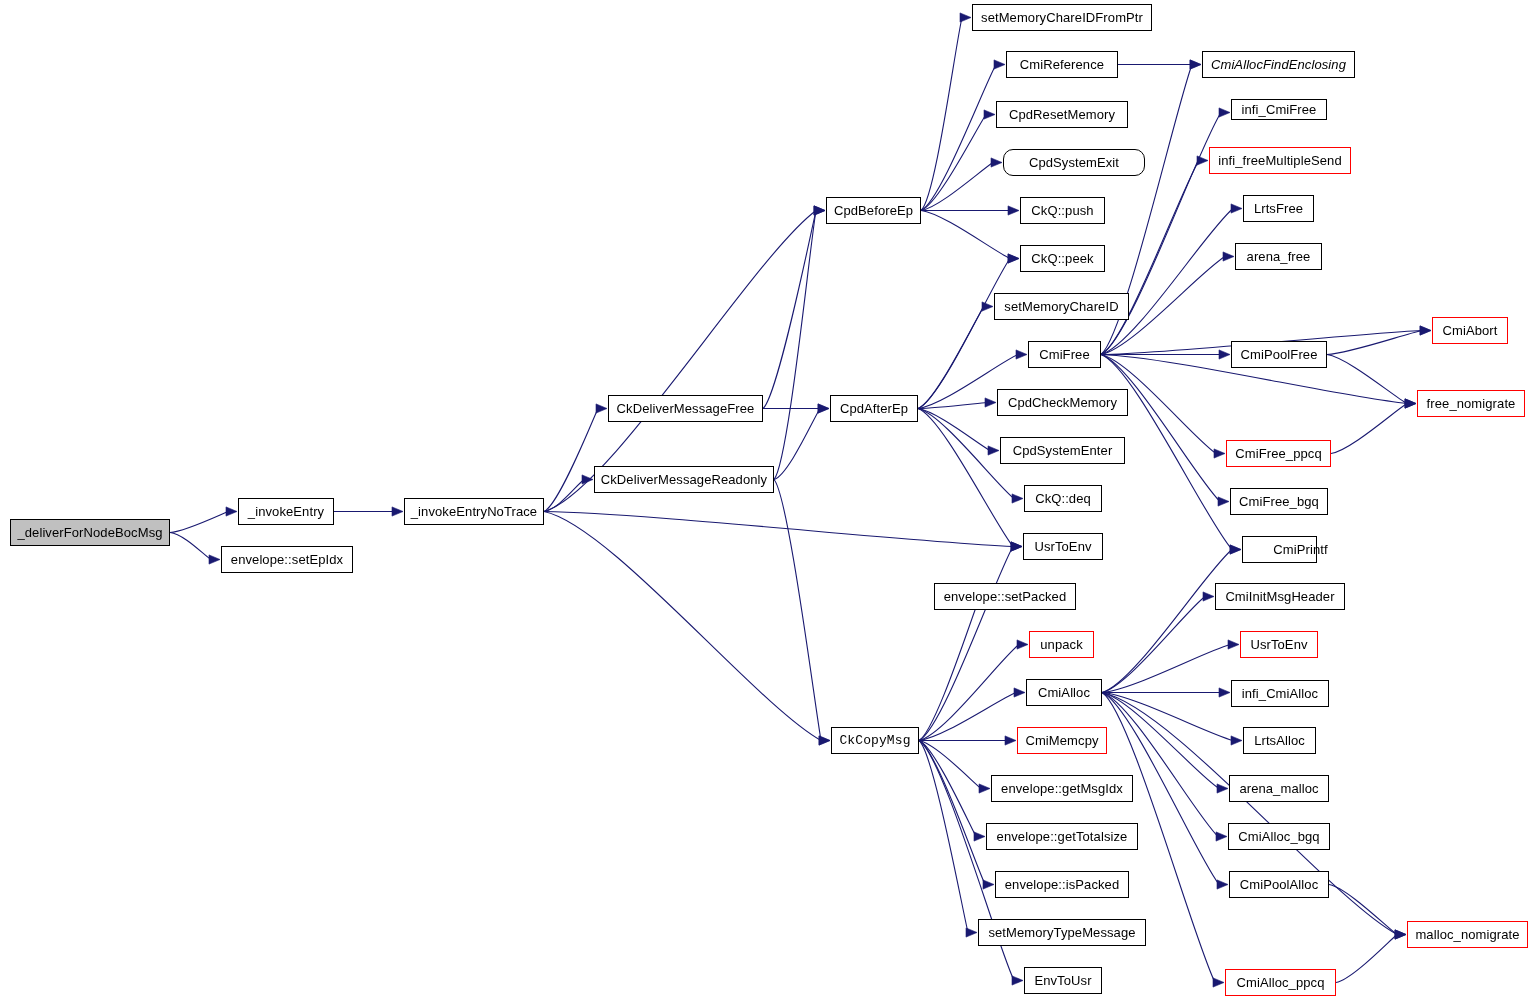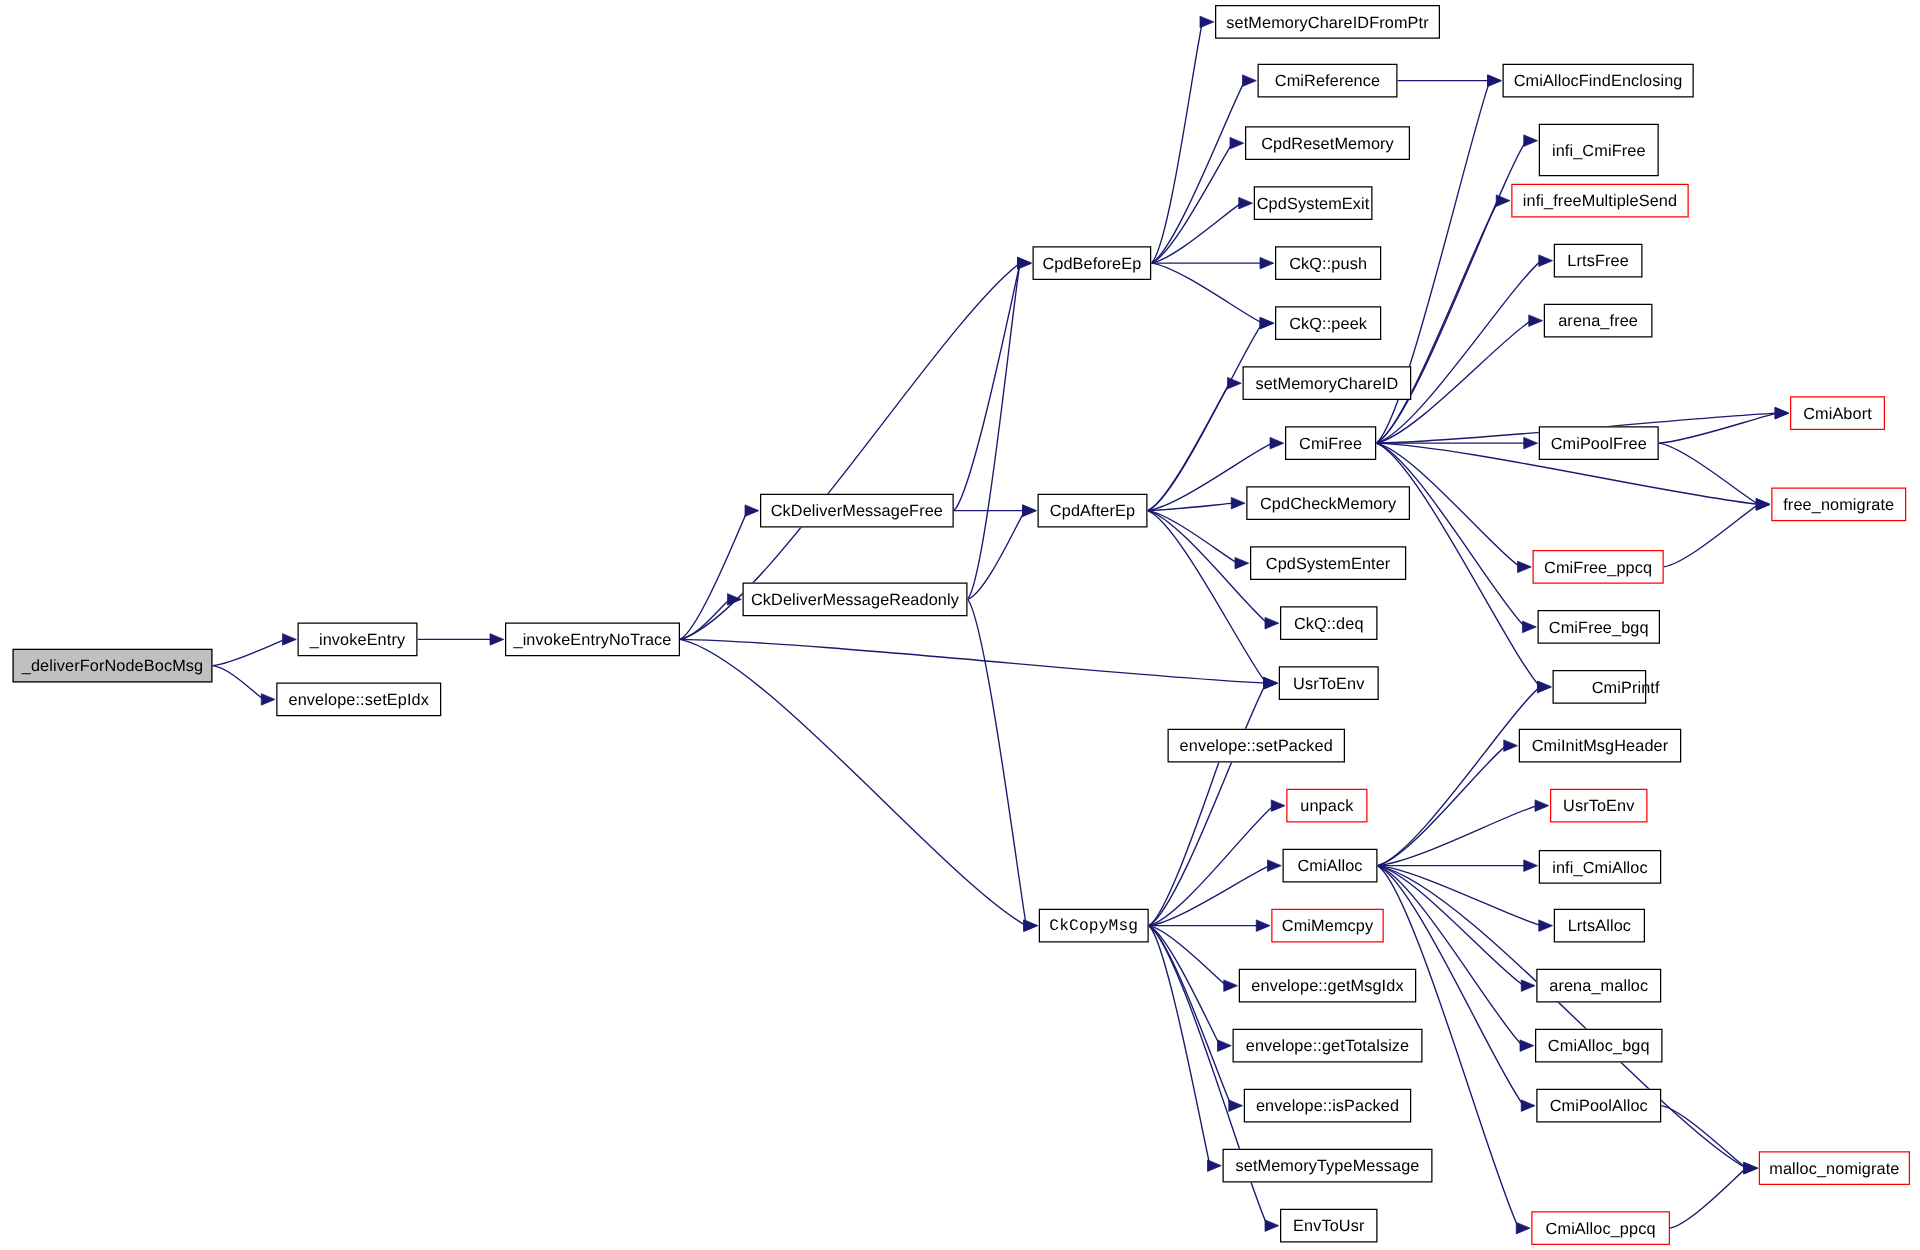--- a/index.html
+++ b/index.html
@@ -205,21 +205,21 @@
     </div>
     <div class="node" style="left: 972px; top: 4px; width: 180px; height: 27px;">
       <span>setMemoryChareIDFromPtr</span>
     </div>
     <div class="node" style="left: 1006px; top: 51px; width: 112px; height: 27px;">
       <span>CmiReference</span>
     </div>
     <div class="node" style="left: 996px; top: 101px; width: 132px; height: 27px;">
       <span>CpdResetMemory</span>
     </div>
-    <div class="node" style="left: 1003px; top: 149px; width: 95px; height: 27px;">
+    <div class="node" style="left: 1003px; top: 149px; width: 142px; height: 27px; border-radius: 10px;">
       <span>CpdSystemExit</span>
     </div>
     <div class="node" style="left: 1020px; top: 197px; width: 85px; height: 27px;">
       <span>CkQ::push</span>
     </div>
     <div class="node" style="left: 1020px; top: 245px; width: 85px; height: 27px;">
       <span>CkQ::peek</span>
     </div>
     <div class="node" style="left: 994px; top: 293px; width: 135px; height: 27px;">
       <span>setMemoryChareID</span>
@@ -259,24 +259,24 @@
     </div>
     <div class="node" style="left: 995px; top: 871px; width: 134px; height: 27px;">
       <span>envelope::isPacked</span>
     </div>
     <div class="node" style="left: 978px; top: 919px; width: 168px; height: 27px;">
       <span>setMemoryTypeMessage</span>
     </div>
     <div class="node" style="left: 1024px; top: 967px; width: 78px; height: 27px;">
       <span>EnvToUsr</span>
     </div>
-    <div class="node" style="left: 1202px; top: 51px; width: 153px; height: 27px;">
+    <div class="node" style="left: 1202px; top: 51px; width: 153px; height: 27px; font-style: italic;">
       <span>CmiAllocFindEnclosing</span>
     </div>
-    <div class="node" style="left: 1231px; top: 99px; width: 96px; height: 42px;">
+    <div class="node" style="left: 1231px; top: 99px; width: 96px; height: 21px;">
       <span>infi_CmiFree</span>
     </div>
     <div class="node red" style="left: 1209px; top: 147px; width: 142px; height: 27px;">
       <span>infi_freeMultipleSend</span>
     </div>
     <div class="node" style="left: 1243px; top: 195px; width: 71px; height: 27px;">
       <span>LrtsFree</span>
     </div>
     <div class="node" style="left: 1235px; top: 243px; width: 87px; height: 27px;">
       <span>arena_free</span>

